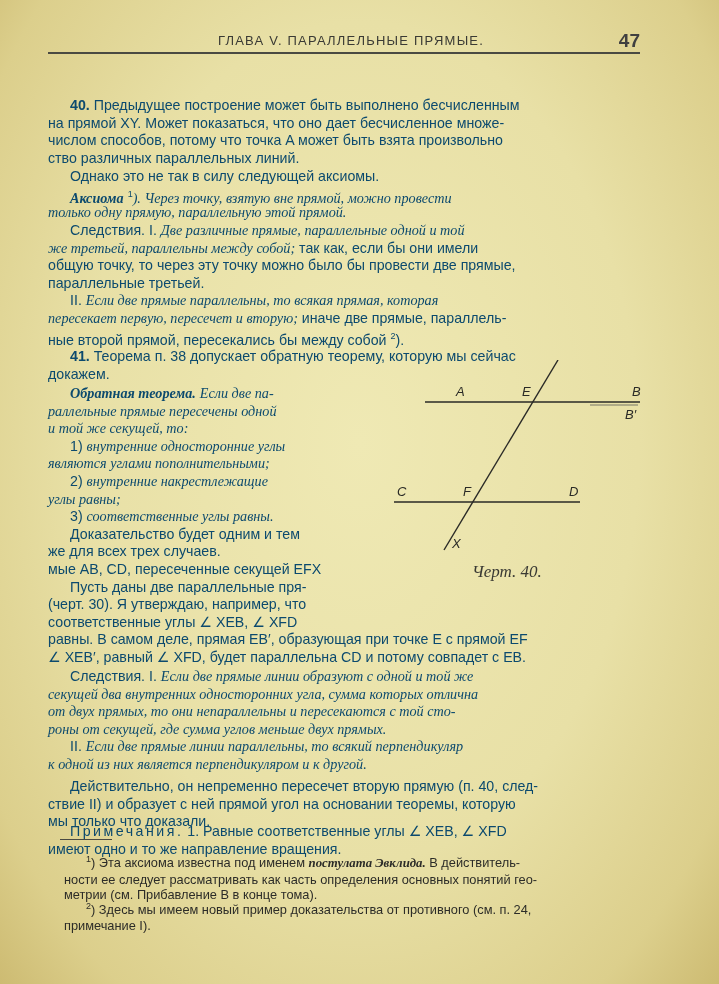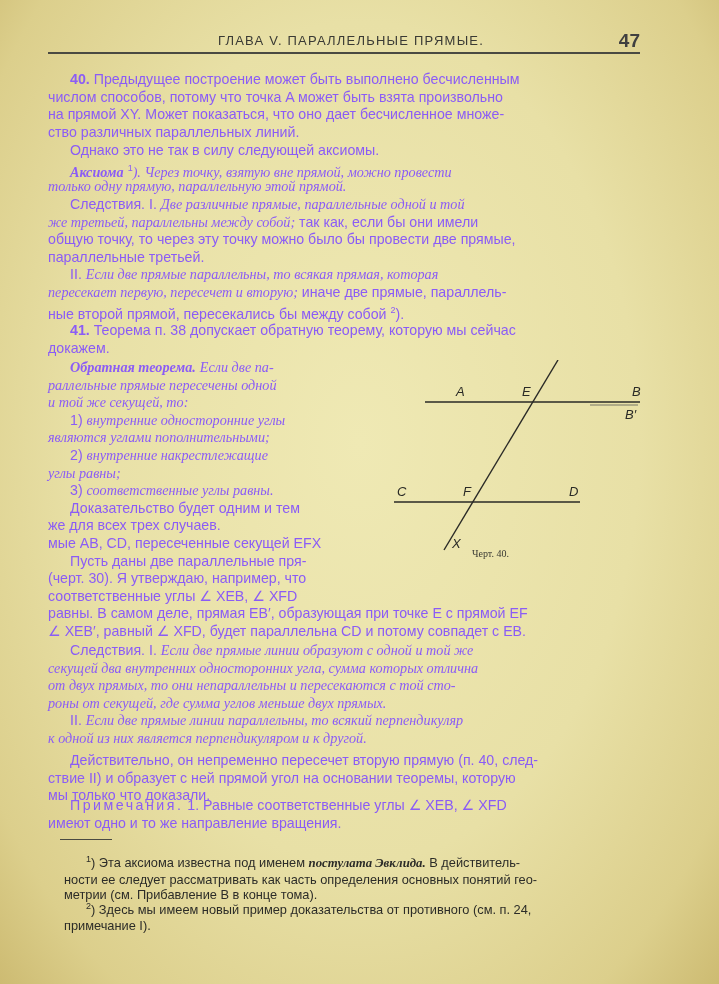--- a/index.html
+++ b/index.html
@@ -24,52 +24,52 @@
     font-family: "Liberation Sans", sans-serif; font-weight: bold; font-size: 19px;
     color: #404040;
   }
   .header-rule {
     position: absolute; top: 52px; left: 0; width: 592px; height: 1.5px;
     background: #4a4a42;
   }
   .text {
     position: absolute; font-size: 14.2px; line-height: 17.6px;
     font-family: "Liberation Sans Narrow", "Liberation Sans", sans-serif;
-    text-align: justify; color: #8b5cf6;
+    text-align: justify; color: #0c4a6e; margin-top: 26px;
   }
   .line { display: block; white-space: nowrap; overflow: visible; height: 17.6px; }
   .full { position: absolute; left: 0; width: 590px; }
   .ind { padding-left: 22px; }
   .it { font-style: italic; font-family: "Liberation Serif", serif; }
   .b { font-weight: bold; }
   .spaced { letter-spacing: 2.5px; }
   .narrow { position: absolute; left: 0; width: 312px; }
   .footnote-rule { position: absolute; left: 60px; top: 839px; width: 52px; height: 1px; background: #4a4a42; }
   .fn { position: absolute; left: 0; width: 590px; font-size: 12.8px; line-height: 15.6px;
     font-family: "Liberation Sans", sans-serif; color: #2c2c28; margin-left: 16px; }
   .figure { position: absolute; left: 370px; top: 360px; width: 280px; height: 230px; }
   .fig-label { position: absolute; font-family: "Liberation Sans", sans-serif; font-style: italic; font-size: 13px; color: #2a2a26; }
-  .caption { position: absolute; left: 472px; top: 548px; font-family: "Liberation Serif", serif; font-size: 10px; color: #3a3a34; }
+  .caption { position: absolute; left: 472px; top: 562px; font-family: "Liberation Serif", serif; font-size: 17px; color: #3a3a34; font-style: italic; }
   sup { font-size: 9px; }
 </style>
 </head>
 <body>
 
 <div class="page">
 
   <div class="header">
     <span class="running-title">ГЛАВА V. ПАРАЛЛЕЛЬНЫЕ ПРЯМЫЕ.</span>
     <span class="page-number">47</span>
   </div>
   <div class="header-rule"></div>
 
   <div class="text full" style="top:71px">
     <span class="line ind"><b>40.</b> <span>Предыдущее построение может быть выполнено бесчисленным</span></span>
+    <span class="line">на прямой XY. Может показаться, что оно дает бесчисленное множе-</span>
     <span class="line">числом способов, потому что точка A может быть взята произвольно</span>
-    <span class="line">на прямой XY. Может показаться, что оно дает бесчисленное множе-</span>
     <span class="line">ство различных параллельных линий.</span>
   </div>
 
   <div class="text full" style="top:142px">
     <span class="line ind">Однако это не так в силу следующей аксиомы.</span>
   </div>
 
   <div class="text full" style="top:160px">
     <span class="line ind"><span class="it b">Аксиома</span> <sup>1</sup><span class="it">). Через точку, взятую вне прямой, можно провести</span></span>
     <span class="line it">только одну прямую, параллельную этой прямой.</span>

